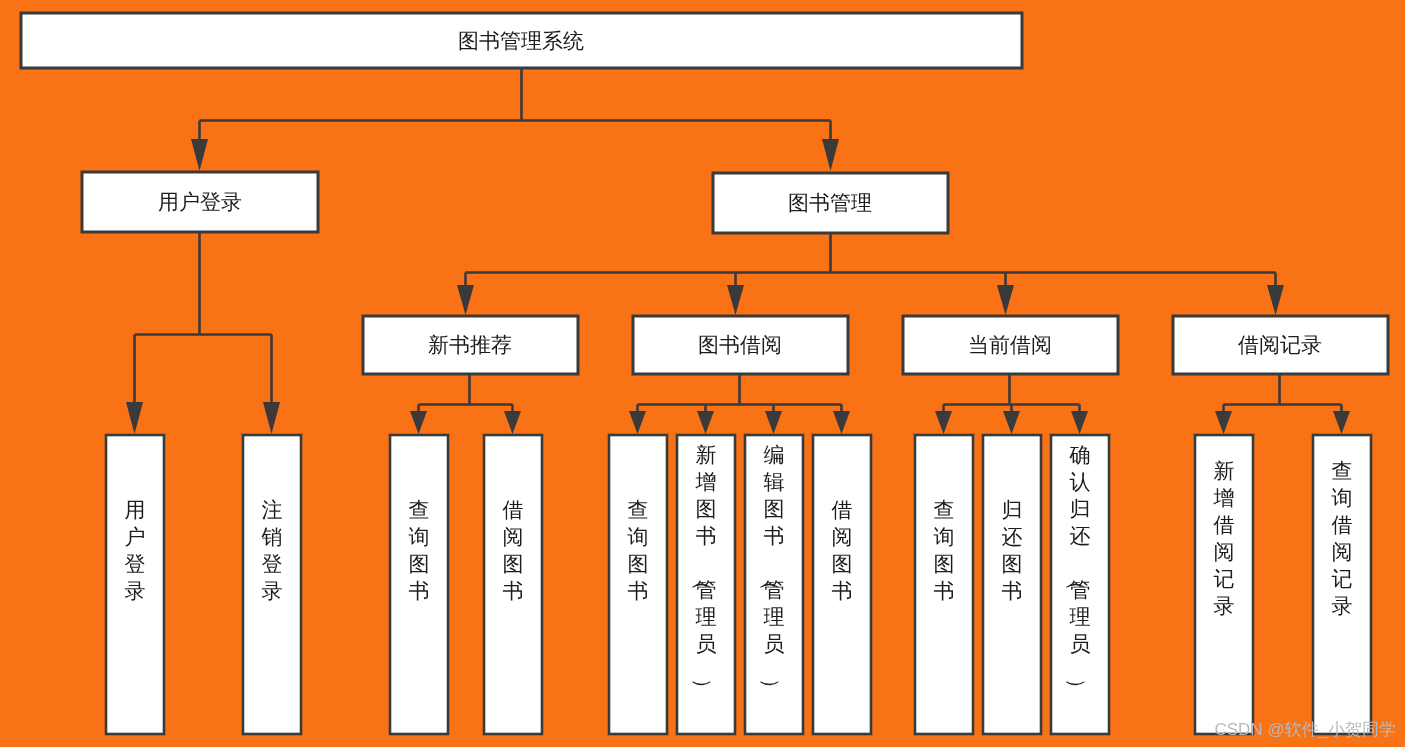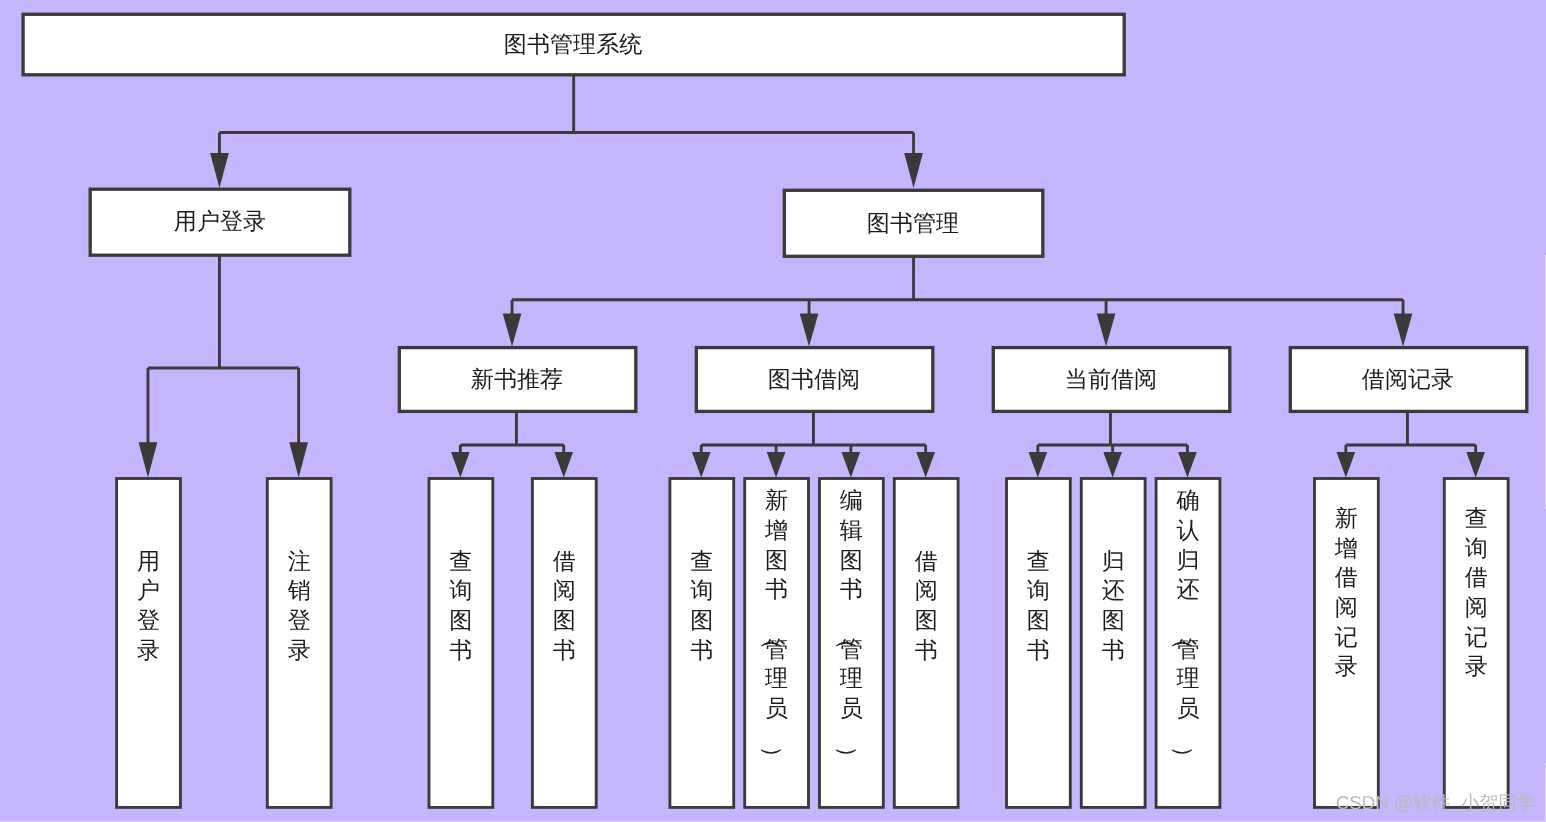--- a/index.html
+++ b/index.html
@@ -8,21 +8,21 @@
     padding: 0;
     background: #ffffff;
   }
   body {
     font-family: "Liberation Sans", "DejaVu Sans", sans-serif;
   }
   #diagram-root {
     position: relative;
     width: 1405px;
     height: 747px;
-    background: #c4b5fd;
+    background: #f97316;
     overflow: hidden;
   }
   svg.diagram-canvas {
     position: absolute;
     left: 0;
     top: 0;
     width: 1405px;
     height: 747px;
     display: block;
   }

